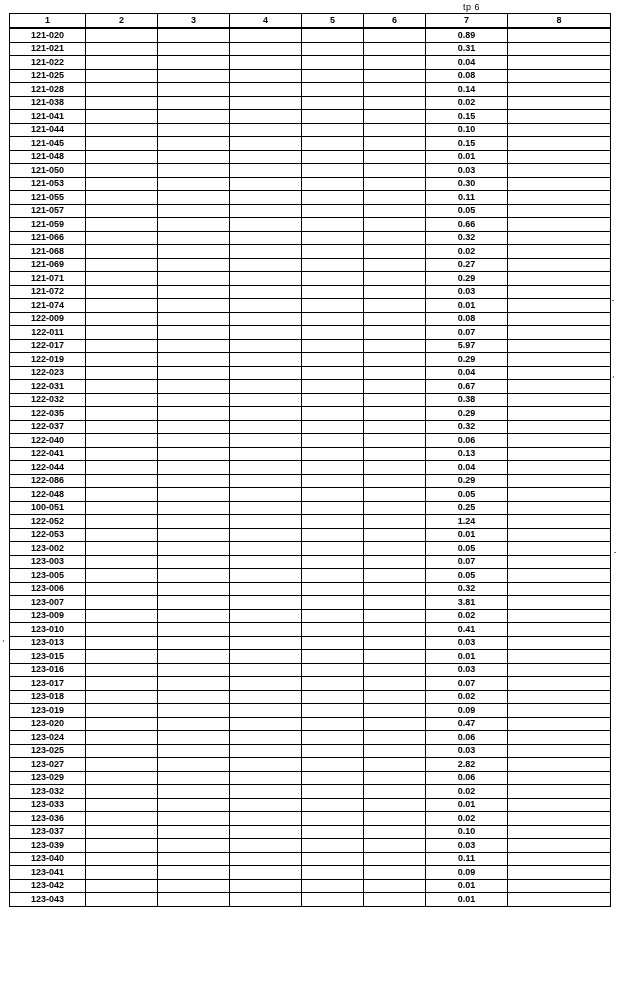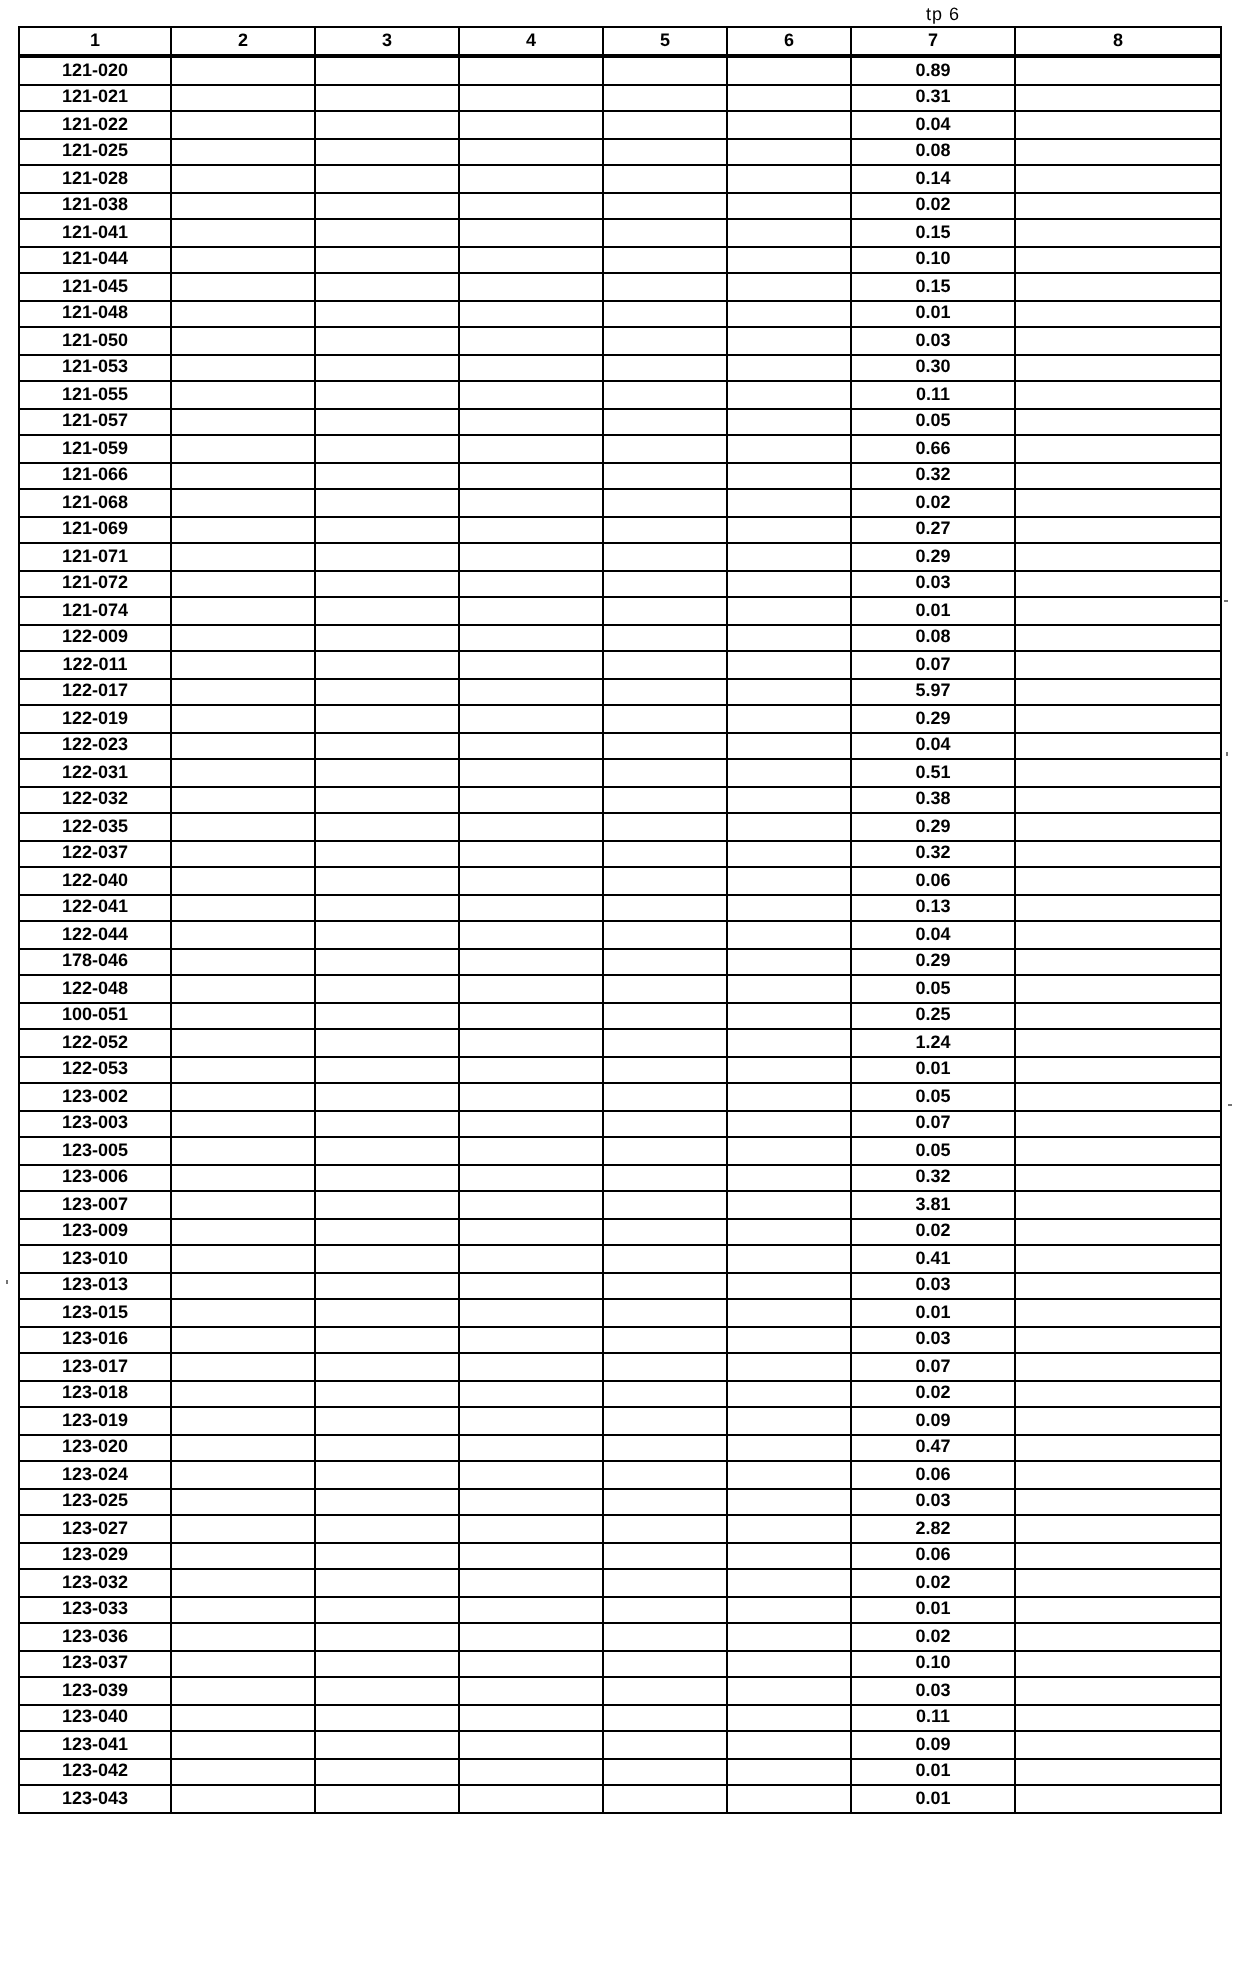--- a/index.html
+++ b/index.html
@@ -365,21 +365,21 @@
           <td class="val">0.04</td>
           <td class="blank"></td>
         </tr>
         <tr>
           <td class="code">122-031</td>
           <td class="blank"></td>
           <td class="blank"></td>
           <td class="blank"></td>
           <td class="blank"></td>
           <td class="blank"></td>
-          <td class="val">0.51</td>
+          <td class="val">0.67</td>
           <td class="blank"></td>
         </tr>
         <tr>
           <td class="code">122-032</td>
           <td class="blank"></td>
           <td class="blank"></td>
           <td class="blank"></td>
           <td class="blank"></td>
           <td class="blank"></td>
           <td class="val">0.38</td>
@@ -429,21 +429,21 @@
           <td class="code">122-044</td>
           <td class="blank"></td>
           <td class="blank"></td>
           <td class="blank"></td>
           <td class="blank"></td>
           <td class="blank"></td>
           <td class="val">0.04</td>
           <td class="blank"></td>
         </tr>
         <tr>
-          <td class="code">178-046</td>
+          <td class="code">122-086</td>
           <td class="blank"></td>
           <td class="blank"></td>
           <td class="blank"></td>
           <td class="blank"></td>
           <td class="blank"></td>
           <td class="val">0.29</td>
           <td class="blank"></td>
         </tr>
         <tr>
           <td class="code">122-048</td>

